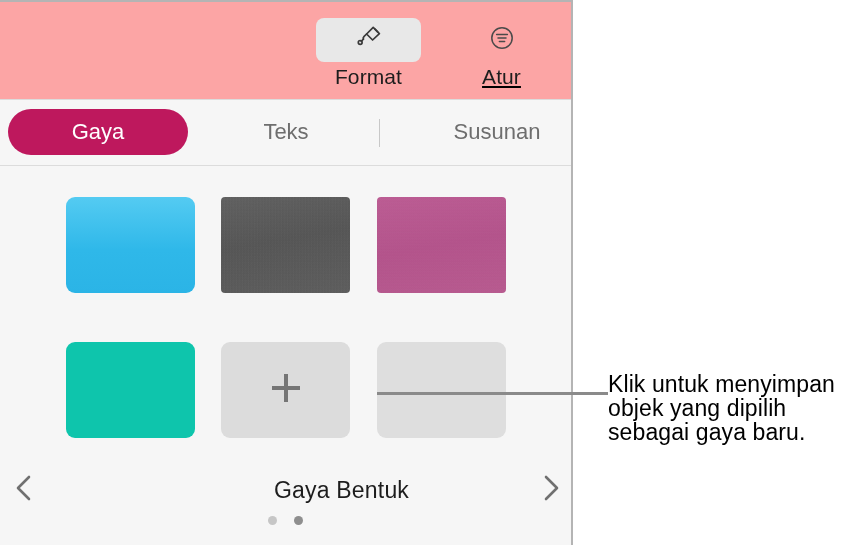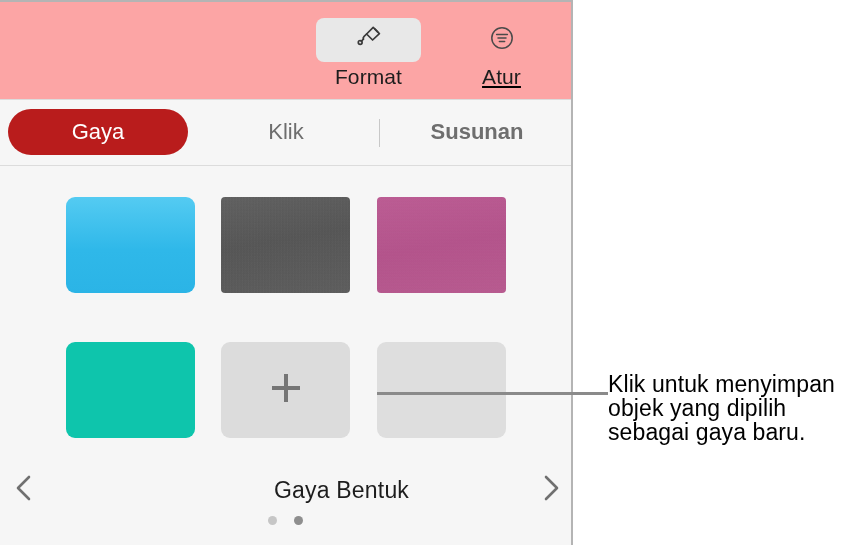--- a/index.html
+++ b/index.html
@@ -88,21 +88,21 @@
     font-size: 22px;
     color: #6e6e6e;
     box-sizing: border-box;
   }
   .tab.active {
     color: #ffffff;
     border-radius: 23px;
   }
   #tab-gaya    { left: 8px;   width: 180px; }
   #tab-teks    { left: 212px; width: 148px; }
-  #tab-susunan { left: 392px; width: 170px; font-weight: bold; }
+  #tab-susunan { left: 412px; width: 170px; }
   #tab-separator {
     position: absolute;
     left: 379px;
     top: 19px;
     width: 1px;
     height: 28px;
     background: #c8c8c8;
   }
 
   
@@ -247,22 +247,22 @@
             <line x1="12.4" y1="18.4" x2="17.6" y2="18.4"></line>
           </svg>
         </span>
       </div>
       <div class="tool-label">Atur</div>
     </div>
 
   </div>
 
   <div id="tab-bar">
-    <div class="tab active" id="tab-gaya" style="background: #b91c1c;">Gaya</div>
-    <div class="tab" id="tab-teks">Klik</div>
+    <div class="tab active" id="tab-gaya" style="background: #be185d;">Gaya</div>
+    <div class="tab" id="tab-teks">Teks</div>
     <div id="tab-separator"></div>
     <div class="tab" id="tab-susunan">Susunan</div>
   </div>
 
   <div id="styles-grid">
 
     <div class="swatch r0 c0" id="swatch-blue" style="background: linear-gradient(rgb(84, 203, 242) 0%, rgb(47, 184, 233) 55%, rgb(43, 180, 230) 100%);"></div>
     <div class="swatch sq r0 c1" id="swatch-gray"></div>
     <div class="swatch sq r0 c2" id="swatch-pink"></div>
 

